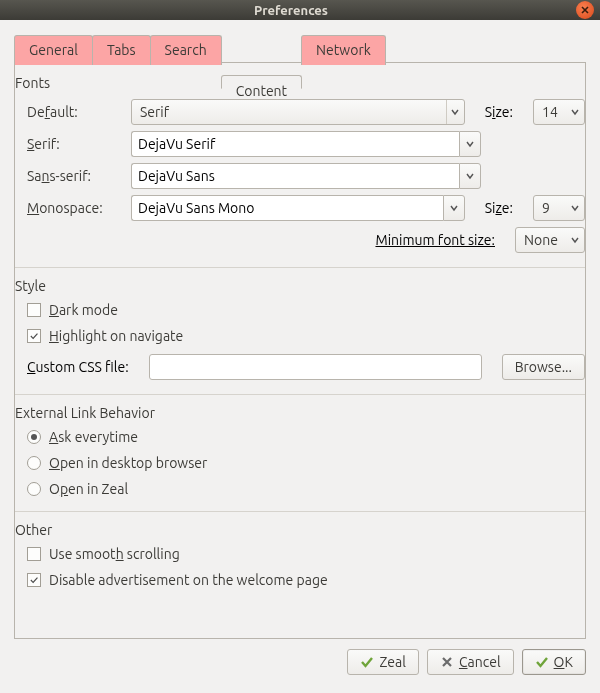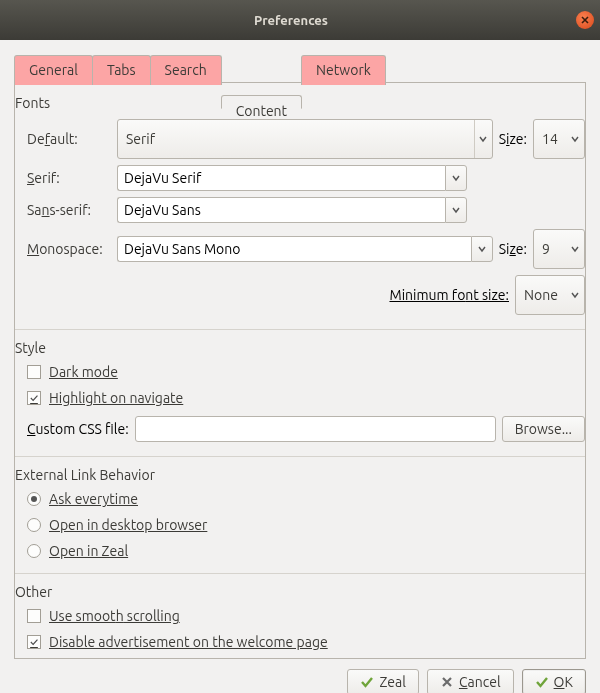--- a/index.html
+++ b/index.html
@@ -1,38 +1,38 @@
 <!DOCTYPE html>
 <html><head>
 <meta charset="utf-8">
 <style>
 * { box-sizing: border-box; margin: 0; padding: 0; font-family: "Ubuntu", "DejaVu Sans", sans-serif; font-size: 14px; }
 body { width: 600px; height: 693px; background: #f2f1f0; overflow: hidden; }
-.titlebar { height: 40px; background: linear-gradient(#57564f, #3c3b36); display: flex; align-items: center; padding: 0 6px; color: #dfdbd2; position: relative; }
+.titlebar { height: 20px; background: linear-gradient(#57564f, #3c3b36); display: flex; align-items: center; padding: 0 6px; color: #dfdbd2; position: relative; }
 .titlebar .title { flex: 1; text-align: center; font-weight: bold; font-size: 13px; }
 .close-btn { width: 18px; height: 18px; border-radius: 9px; background: radial-gradient(circle at 40% 35%, #fa7f4f, #d9491b); display: flex; align-items: center; justify-content: center; cursor: pointer; }
 .close-btn svg { width: 8px; height: 8px; }
 .content { padding: 12px 14px 10px; height: calc(100% - 28px); display: flex; flex-direction: column; }
 .tabbar { display: flex; height: 30px; position: relative; top: 1px; z-index: 2; }
 .tab { padding: 6px 14px 5px; background: #fca5a5; border: 1px solid #b8b4ac; border-bottom: none; margin-right: -1px; cursor: pointer; border-radius: 3px 3px 0 0; color: #3c3b37; position: relative; top: 2px; }
 .tab.active { background: #f2f1f0; border-bottom: 1px solid #f2f1f0; top: 0; padding-top: 7px; margin-top: 42px; }
 .panel { border: 1px solid #b8b4ac; flex: 1; padding: 10px 0; background: #f2f1f0; overflow: auto; }
 .section-title { color: #3c3b37; margin: 2px 0 8px; }
 .section-body { margin-left: 12px; margin-bottom: 14px; }
-.row { display: flex; align-items: center; margin-bottom: 6px; gap: 6px; }
+.row { display: flex; align-items: center; margin-bottom: 6px; gap: 20px; }
 .row > .lbl { width: 84px; color: #3c3b37; }
-.combo { flex: 0 0 auto; display: flex; height: 40px; border: 1px solid #b8b4ac; border-radius: 3px; background: linear-gradient(#fafaf9, #eeece9); align-items: center; cursor: pointer; color: #3c3b37; }
+.combo { flex: 0 0 auto; display: flex; height: 26px; border: 1px solid #b8b4ac; border-radius: 3px; background: linear-gradient(#fafaf9, #eeece9); align-items: center; cursor: pointer; color: #3c3b37; }
 .combo .val { flex: 1; padding: 0 8px; text-align: left; white-space: nowrap; overflow: hidden; }
 .combo .arr { width: 18px; display: flex; justify-content: center; border-left: 1px solid #cfcbc3; height: 100%; align-items: center; }
 .combo .arr.nb { border-left: none; }
 .arr svg { width: 8px; height: 8px; }
 .editcombo { flex: 1; display: flex; height: 26px; }
 .editcombo input { flex: 1; border: 1px solid #b8b4ac; border-right: none; border-radius: 3px 0 0 3px; padding: 0 6px; background: #fff; color: #000000; }
 .editcombo .drop { width: 22px; border: 1px solid #b8b4ac; border-radius: 0 3px 3px 0; background: linear-gradient(#fafaf9, #eeece9); display: flex; justify-content: center; align-items: center; cursor: pointer; }
-.chk, .rad { display: flex; align-items: center; gap: 8px; margin-bottom: 10px; cursor: pointer; color: #3c3b37; text-decoration: underline; }
+.chk, .rad { display: flex; align-items: center; gap: 8px; margin-bottom: 10px; cursor: pointer; color: #3c3b37; }
 .chk .box { width: 14px; height: 14px; border: 1px solid #a29e95; background: #fdfdfc; display: flex; align-items: center; justify-content: center; }
 .chk .box.checked::after { content: "✓"; font-size: 11px; line-height: 1; color: #4c4c4c; font-weight: bold; }
 .rad .circ { width: 14px; height: 14px; border: 1px solid #a29e95; border-radius: 7px; background: #fdfdfc; display: flex; align-items: center; justify-content: center; }
 .rad .circ.on::after { content: ""; width: 6px; height: 6px; background: #555; border-radius: 3px; }
 hr.sep { border: none; border-top: 1px solid #d6d3cd; margin: 4px 0 10px; }
 .textinput { flex: 1; height: 26px; border: 1px solid #b8b4ac; border-radius: 3px; background: #fff; padding: 0 6px; }
 .btn { height: 26px; padding: 0 12px; border: 1px solid #b8b4ac; border-radius: 3px; background: linear-gradient(#fafaf9, #eeece9); cursor: pointer; color: #3c3b37; display: flex; align-items: center; gap: 5px; }
 .btnbar { display: flex; justify-content: flex-end; gap: 8px; padding-top: 10px; }
 .btn.def { border-color: #9b978e; box-shadow: 0 0 0 1px rgba(0,0,0,0.04) inset; }
 u { text-decoration: underline; }

